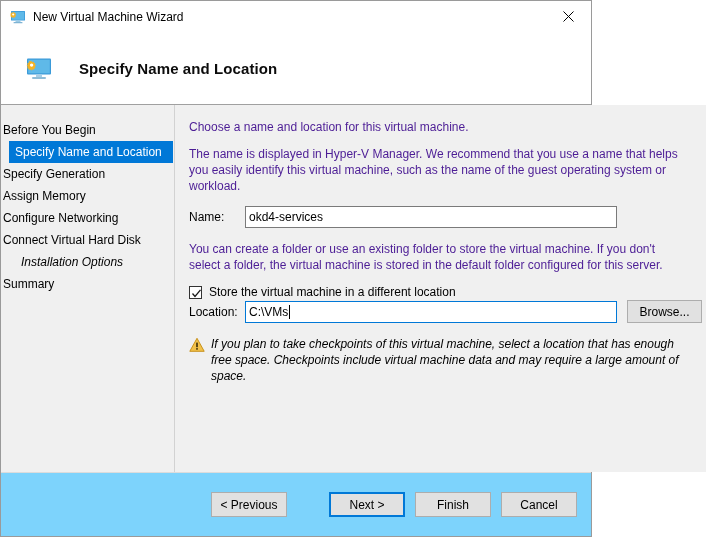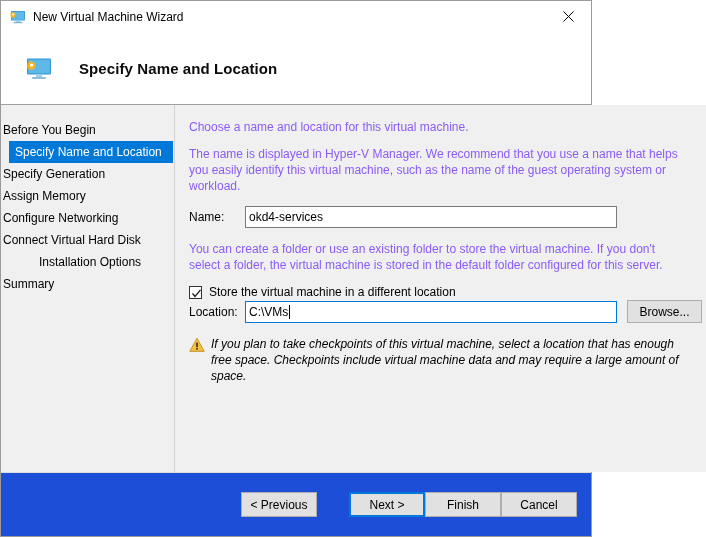--- a/index.html
+++ b/index.html
@@ -104,37 +104,37 @@
   .nav-item {
     height: 22px;
     line-height: 22px;
     padding-left: 2px;
     font-size: 12px;
     color: #000000;
     white-space: nowrap;
     margin-right: 1px;
     cursor: default;
   }
-  .nav-item.indent { padding-left: 38px; }
+  .nav-item.indent { padding-left: 20px; font-style: italic; }
   .nav-item.selected {
     background: #0078d7;
     color: #ffffff;
     margin-left: 8px;
     padding-left: 6px;
   }
 
   .main {
     flex: 1 1 auto;
     padding: 14px 14px 0 14px;
     background: #f0f0f0;
   }
   .para {
     font-size: 12px;
     line-height: 16px;
-    color: #8b5cf6;
+    color: #4c1d95;
     margin: 0 0 12px 0;
     max-width: 494px;
   }
   .para.tight { margin-bottom: 11px; }
 
   .field-row {
     display: flex;
     align-items: center;
     margin-bottom: 13px;
   }
@@ -218,26 +218,26 @@
     font-size: 12px;
     line-height: 16px;
     max-width: 478px;
     color: #000000;
   }
 
   
   .footer {
     height: 63px;
     flex: 0 0 auto;
-    background: #1d4ed8;
+    background: #7dd3fc;
     display: flex;
     align-items: center;
     justify-content: flex-end;
     padding-right: 14px;
-    gap: 0;
+    gap: 10px;
   }
   .btn {
     width: 76px;
     height: 25px;
     background: #e1e1e1;
     border: 1px solid #adadad;
     font-size: 12px;
     color: #000000;
     display: flex;
     align-items: center;

